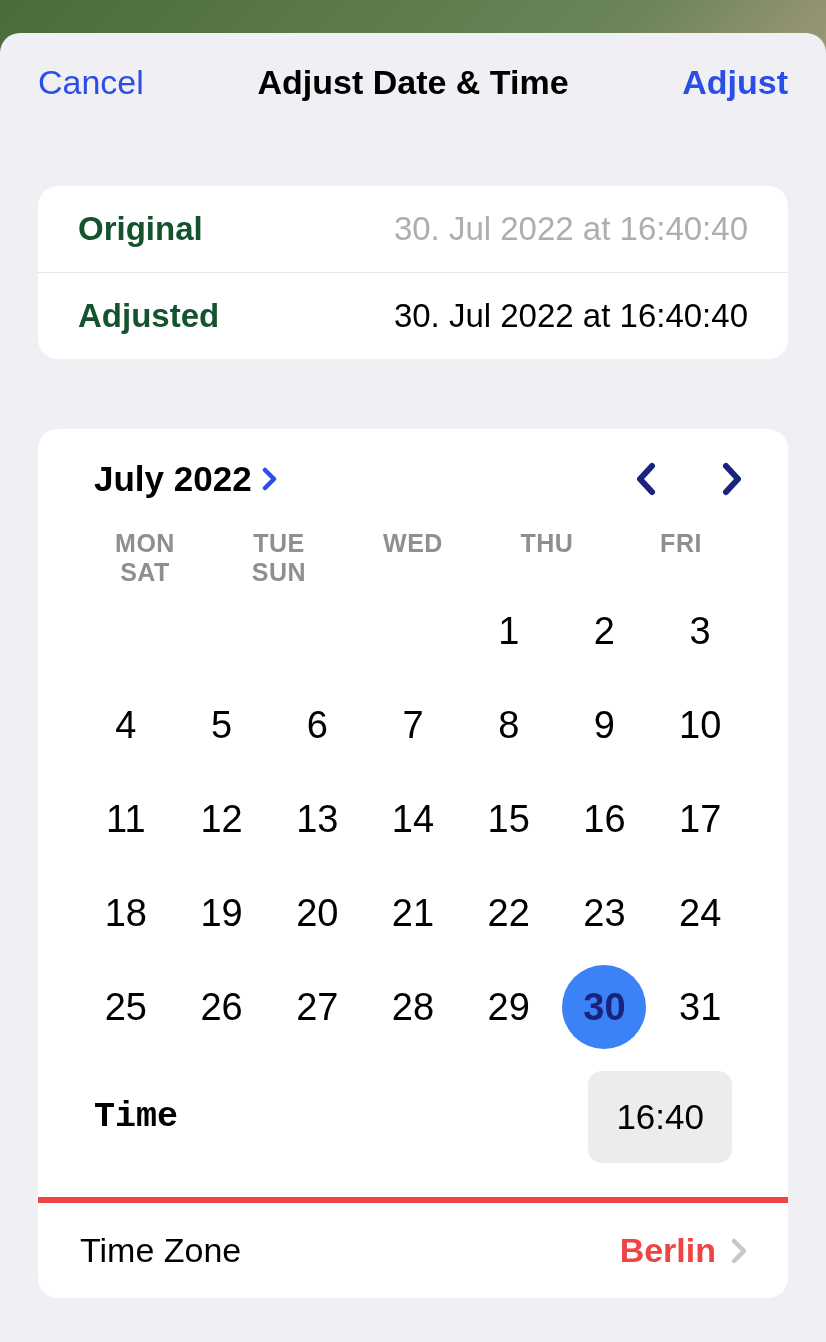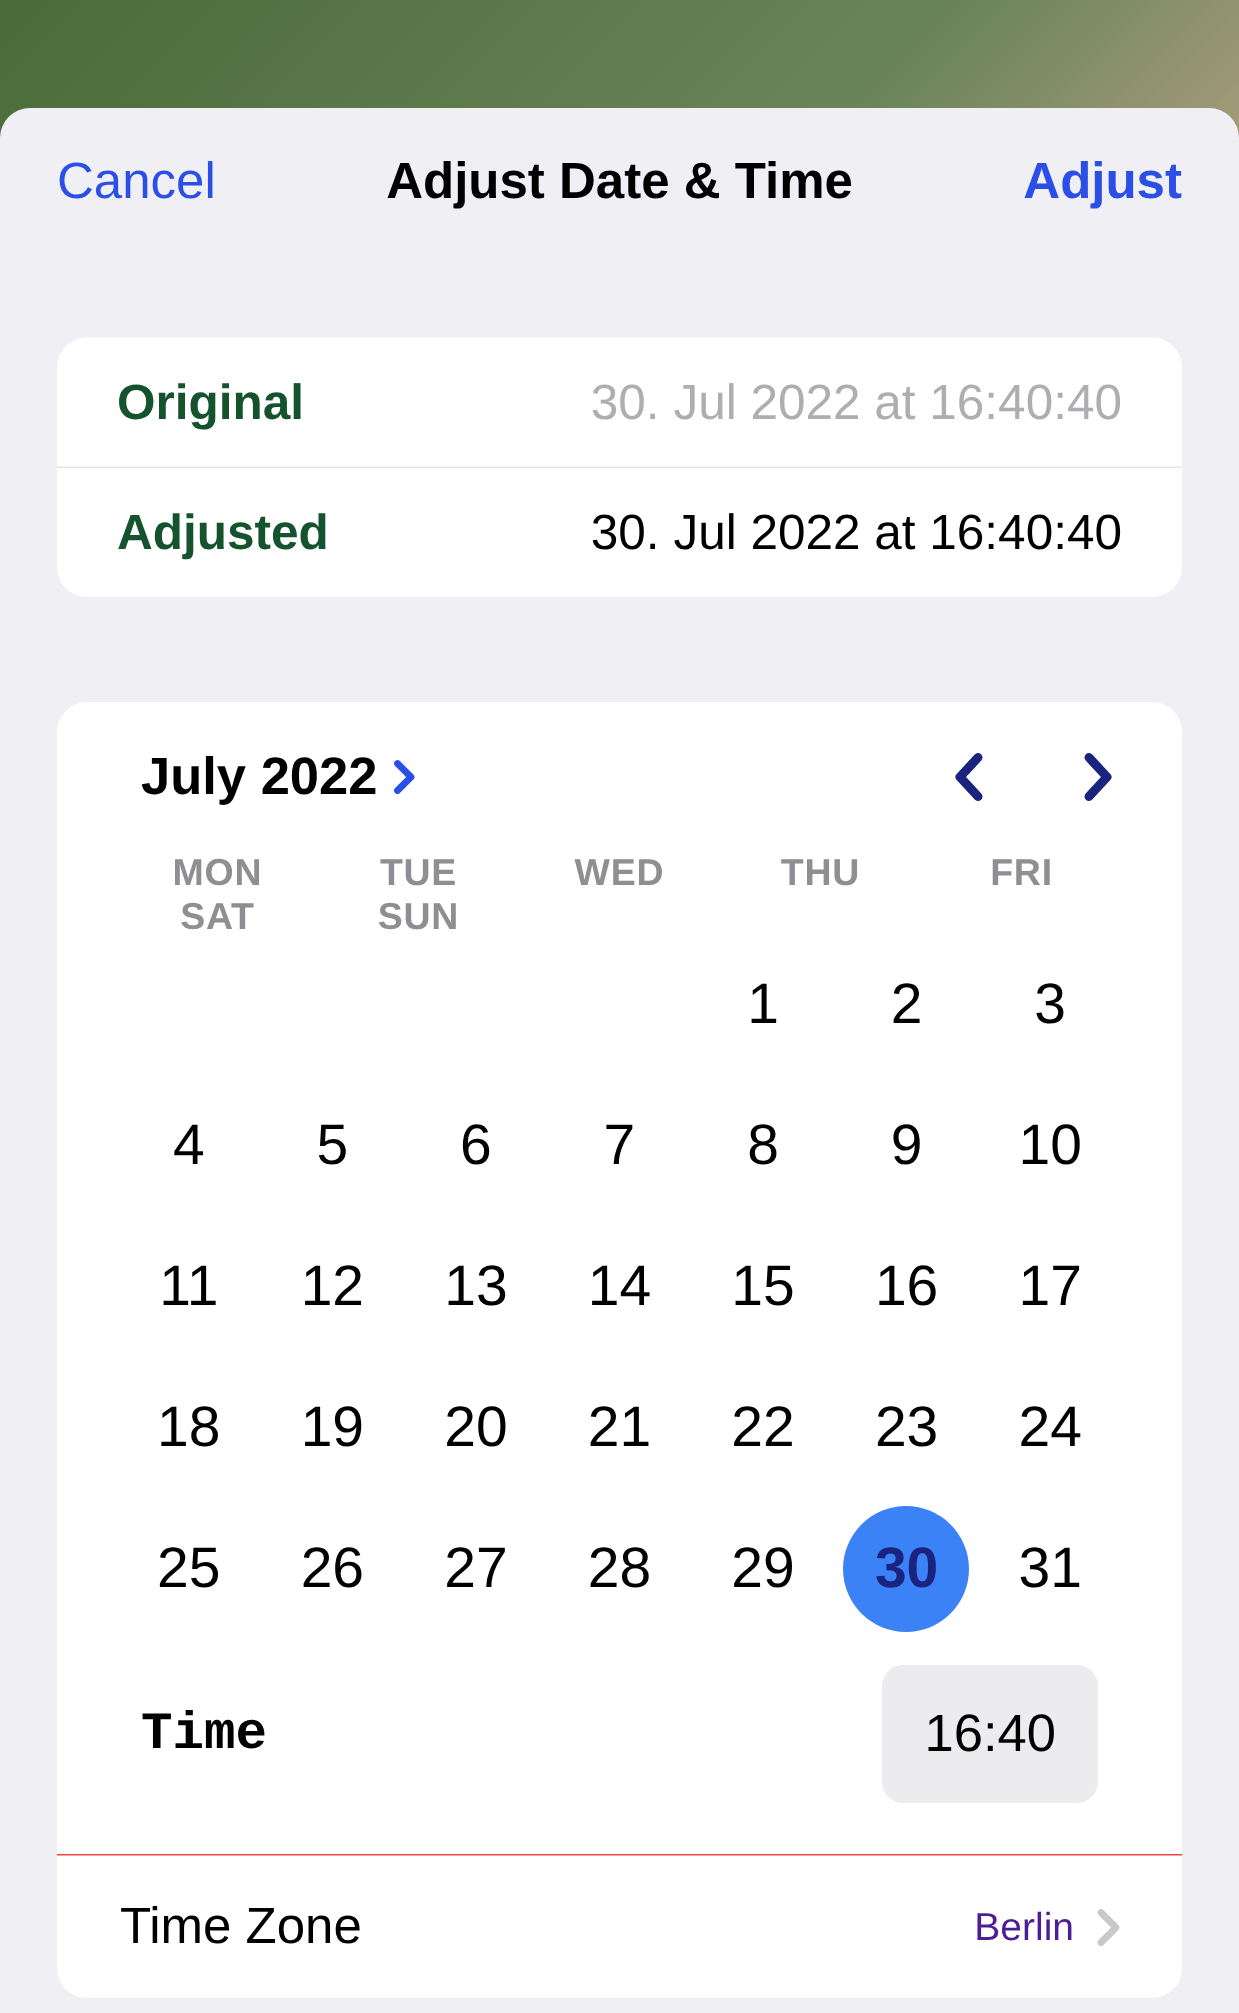--- a/index.html
+++ b/index.html
@@ -24,21 +24,20 @@
     }
     .sheet {
       position: absolute;
       top: 33px;
       left: 0;
       right: 0;
       bottom: 0;
       background: #efeff4;
       border-radius: 20px 20px 0 0;
       padding-top: 0;
-      margin-top: 39px;
     }
     .nav-bar {
       display: flex;
       align-items: center;
       justify-content: space-between;
       padding: 30px 38px 10px 38px;
     }
     .nav-left, .nav-right {
       font-size: 34px;
       font-weight: 400;
@@ -196,37 +195,37 @@
       font-size: 35px;
       font-weight: 500;
       color: #000;
       cursor: pointer;
     }
     .tz-row {
       display: flex;
       align-items: center;
       justify-content: space-between;
       padding: 28px 40px 28px 42px;
-      border-top: 1px solid #ef4444;
+      border-top: 6px solid #ef4444;
       cursor: pointer;
     }
     .tz-label {
       font-size: 34px;
       font-weight: 500;
       color: #000;
     }
     .tz-value-wrap {
       display: flex;
       align-items: center;
       gap: 14px;
     }
     .tz-value {
-      font-size: 26px;
-      font-weight: 400;
-      color: #4c1d95;
+      font-size: 34px;
+      font-weight: 700;
+      color: #ef4444;
     }
     .tz-chevron {
       width: 18px;
       height: 28px;
     }
     .tz-chevron svg {
       width: 100%;
       height: 100%;
     }
   </style>

